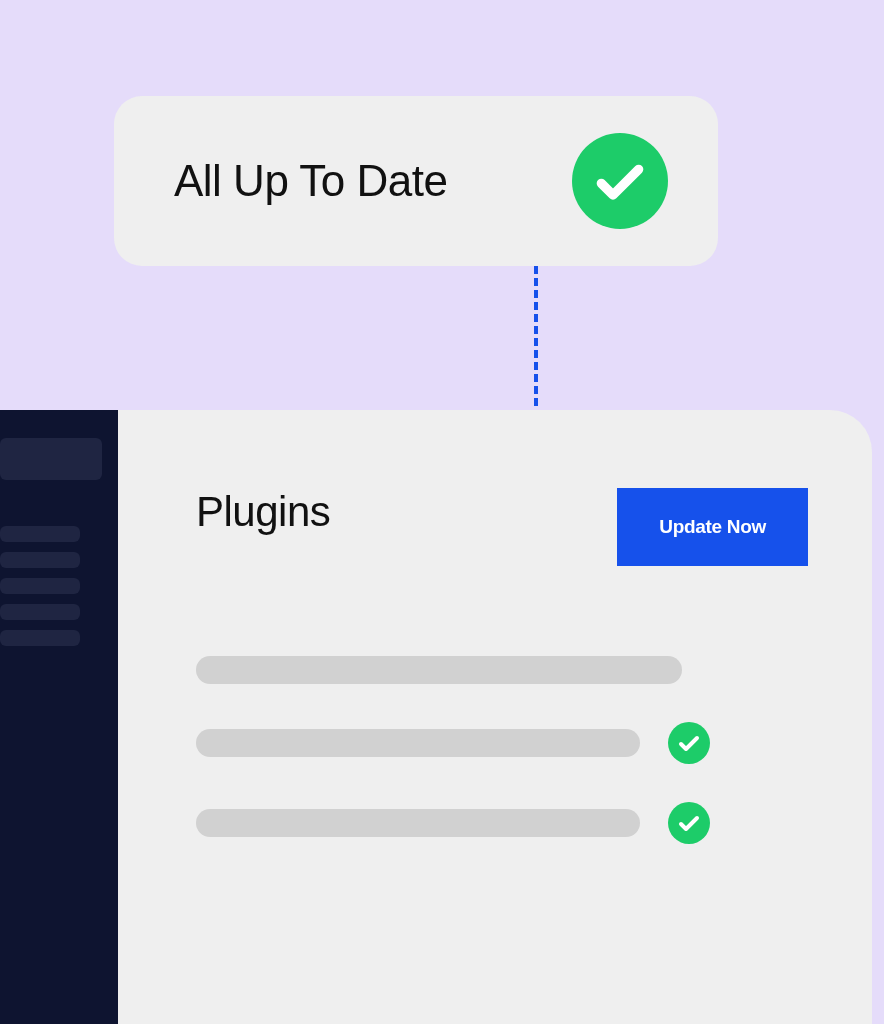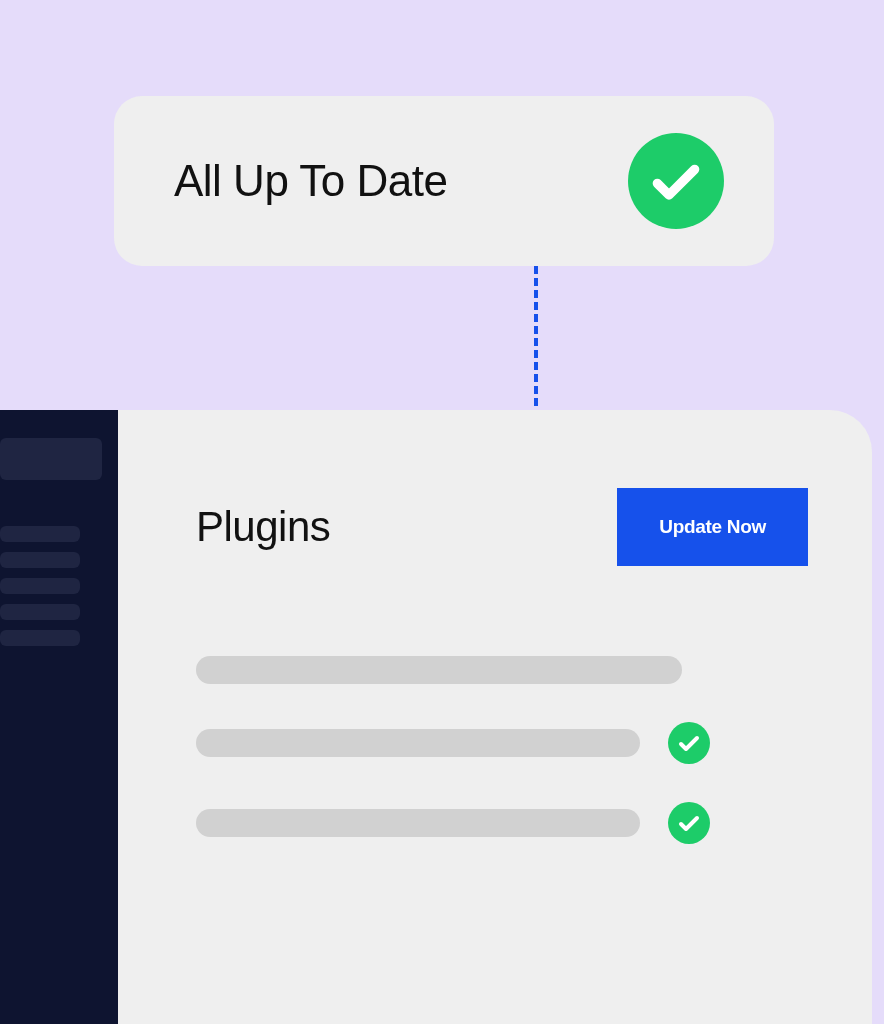--- a/index.html
+++ b/index.html
@@ -12,21 +12,21 @@
       height: 1024px;
       background: #E5DCFA;
       font-family: -apple-system, BlinkMacSystemFont, 'Segoe UI', Helvetica, Arial, sans-serif;
       position: relative;
       overflow: hidden;
     }
     .status-card {
       position: absolute;
       top: 96px;
       left: 114px;
-      width: 660px;
+      width: 604px;
       height: 170px;
       background: #EFEFEF;
       border-radius: 28px;
       display: flex;
       align-items: center;
       justify-content: space-between;
       padding: 0 50px 0 60px;
     }
     .status-text {
       font-size: 44px;
@@ -87,21 +87,20 @@
     .main-panel {
       flex: 1;
       background: #EFEFEF;
       border-top-right-radius: 42px;
       padding: 78px 64px 0 78px;
       position: relative;
     }
     .panel-header {
       display: flex;
       justify-content: space-between;
-      align-items: center;
       margin-bottom: 90px;
     }
     .panel-title {
       font-size: 42px;
       font-weight: 500;
       color: #111111;
       letter-spacing: -0.5px;
     }
     .update-button {
       background: #1651EB;

